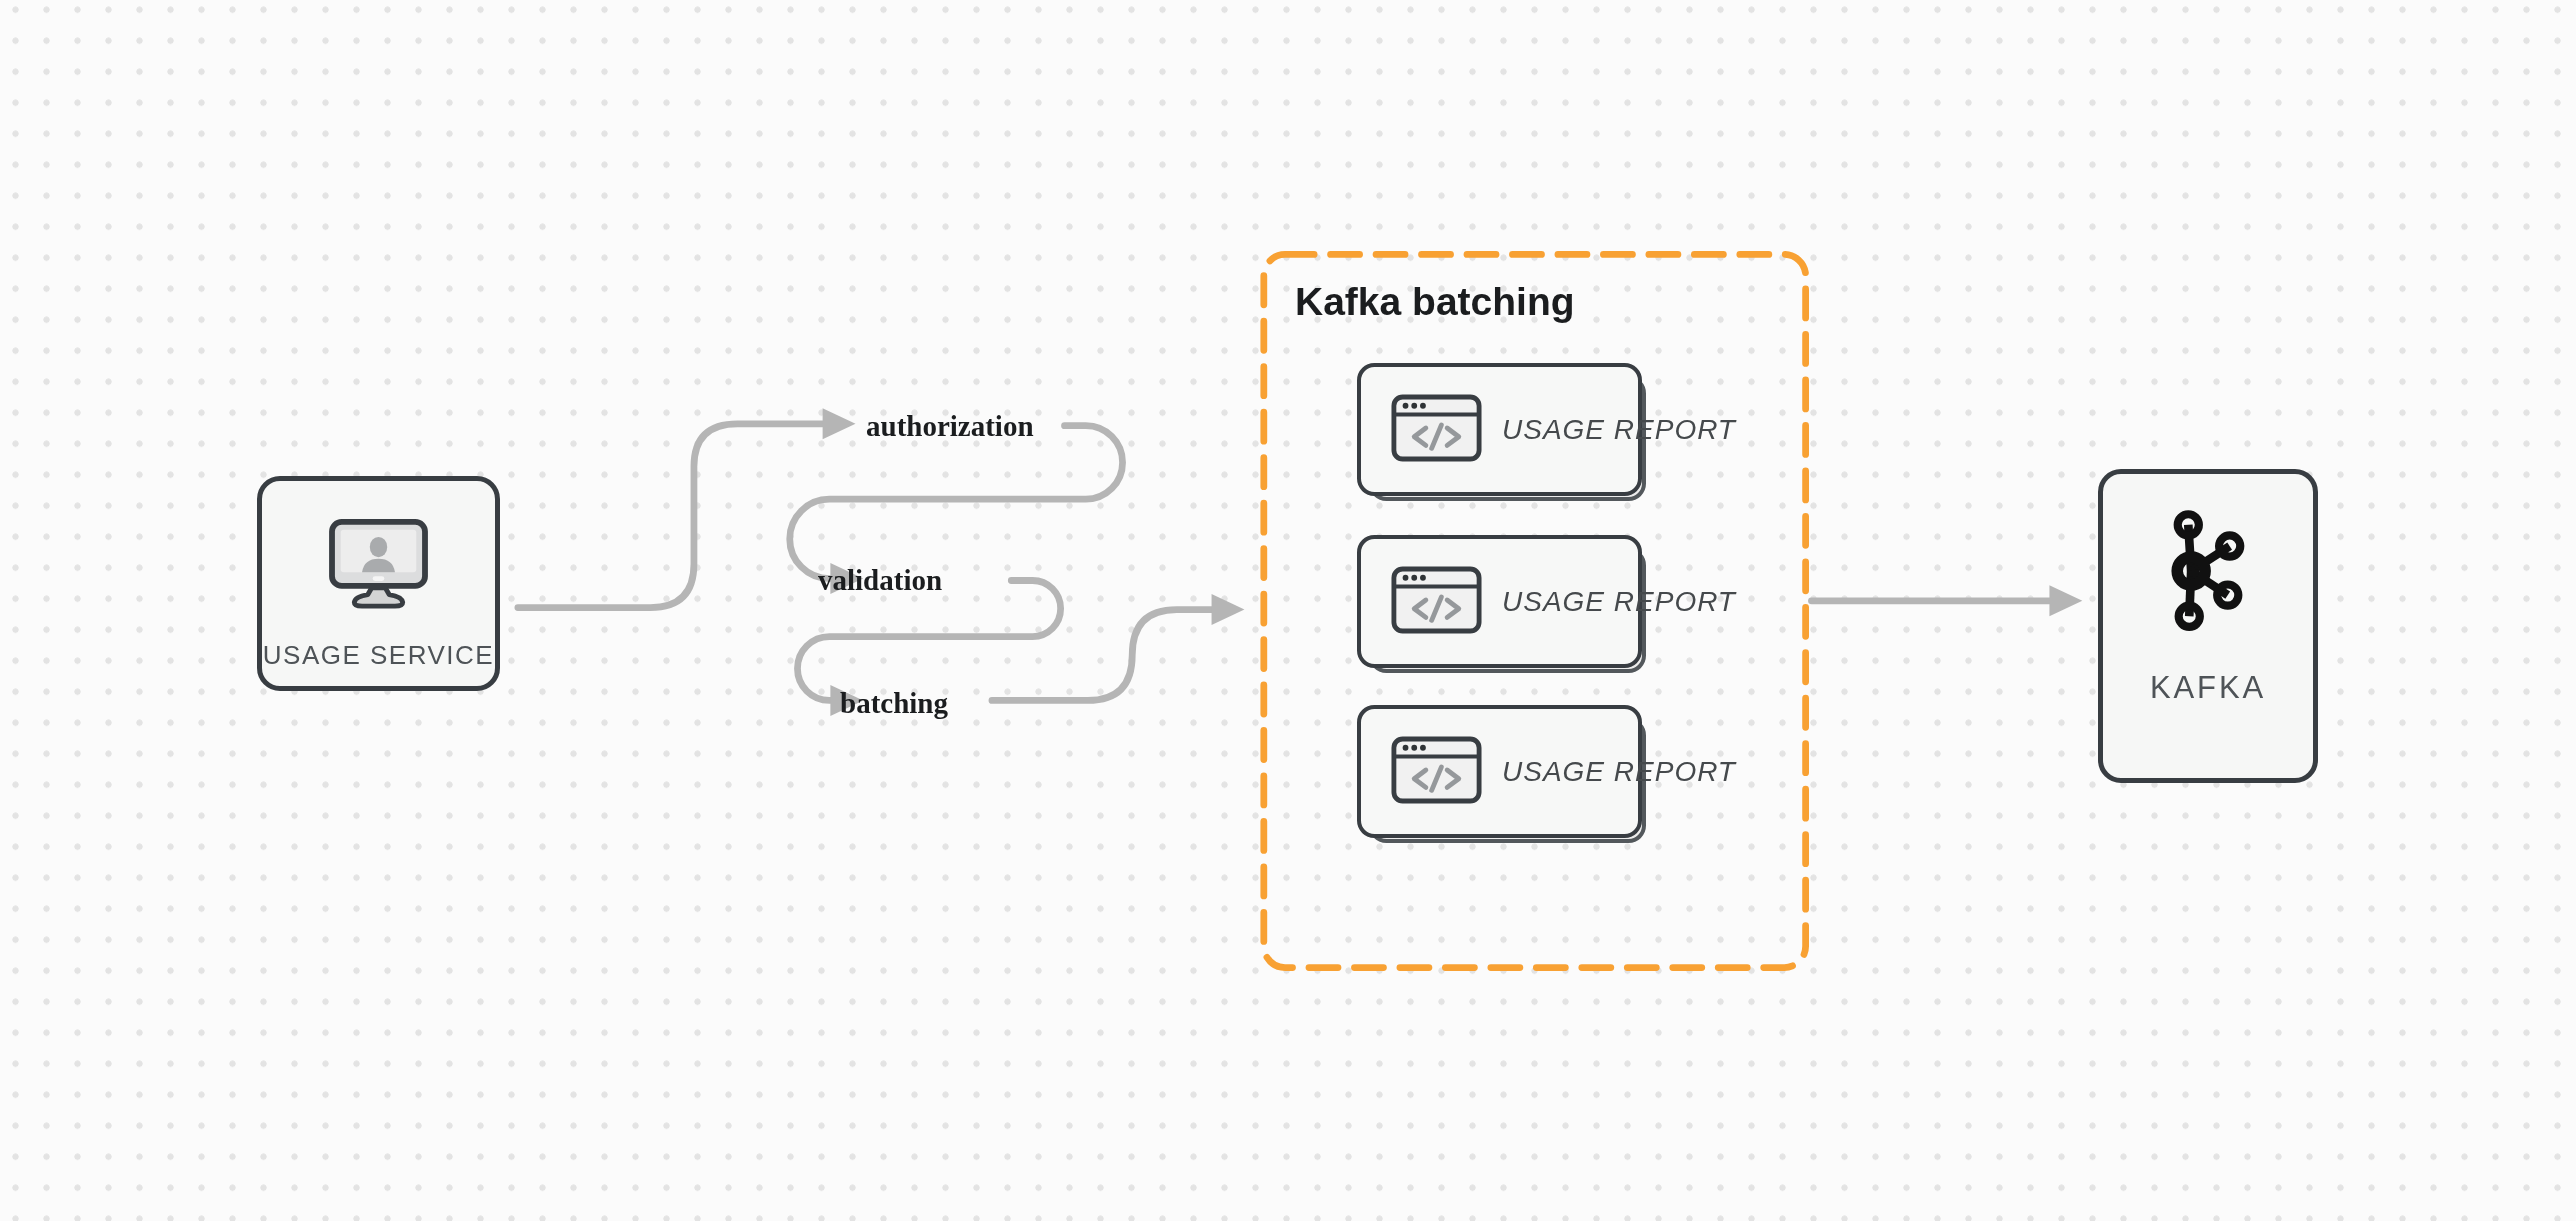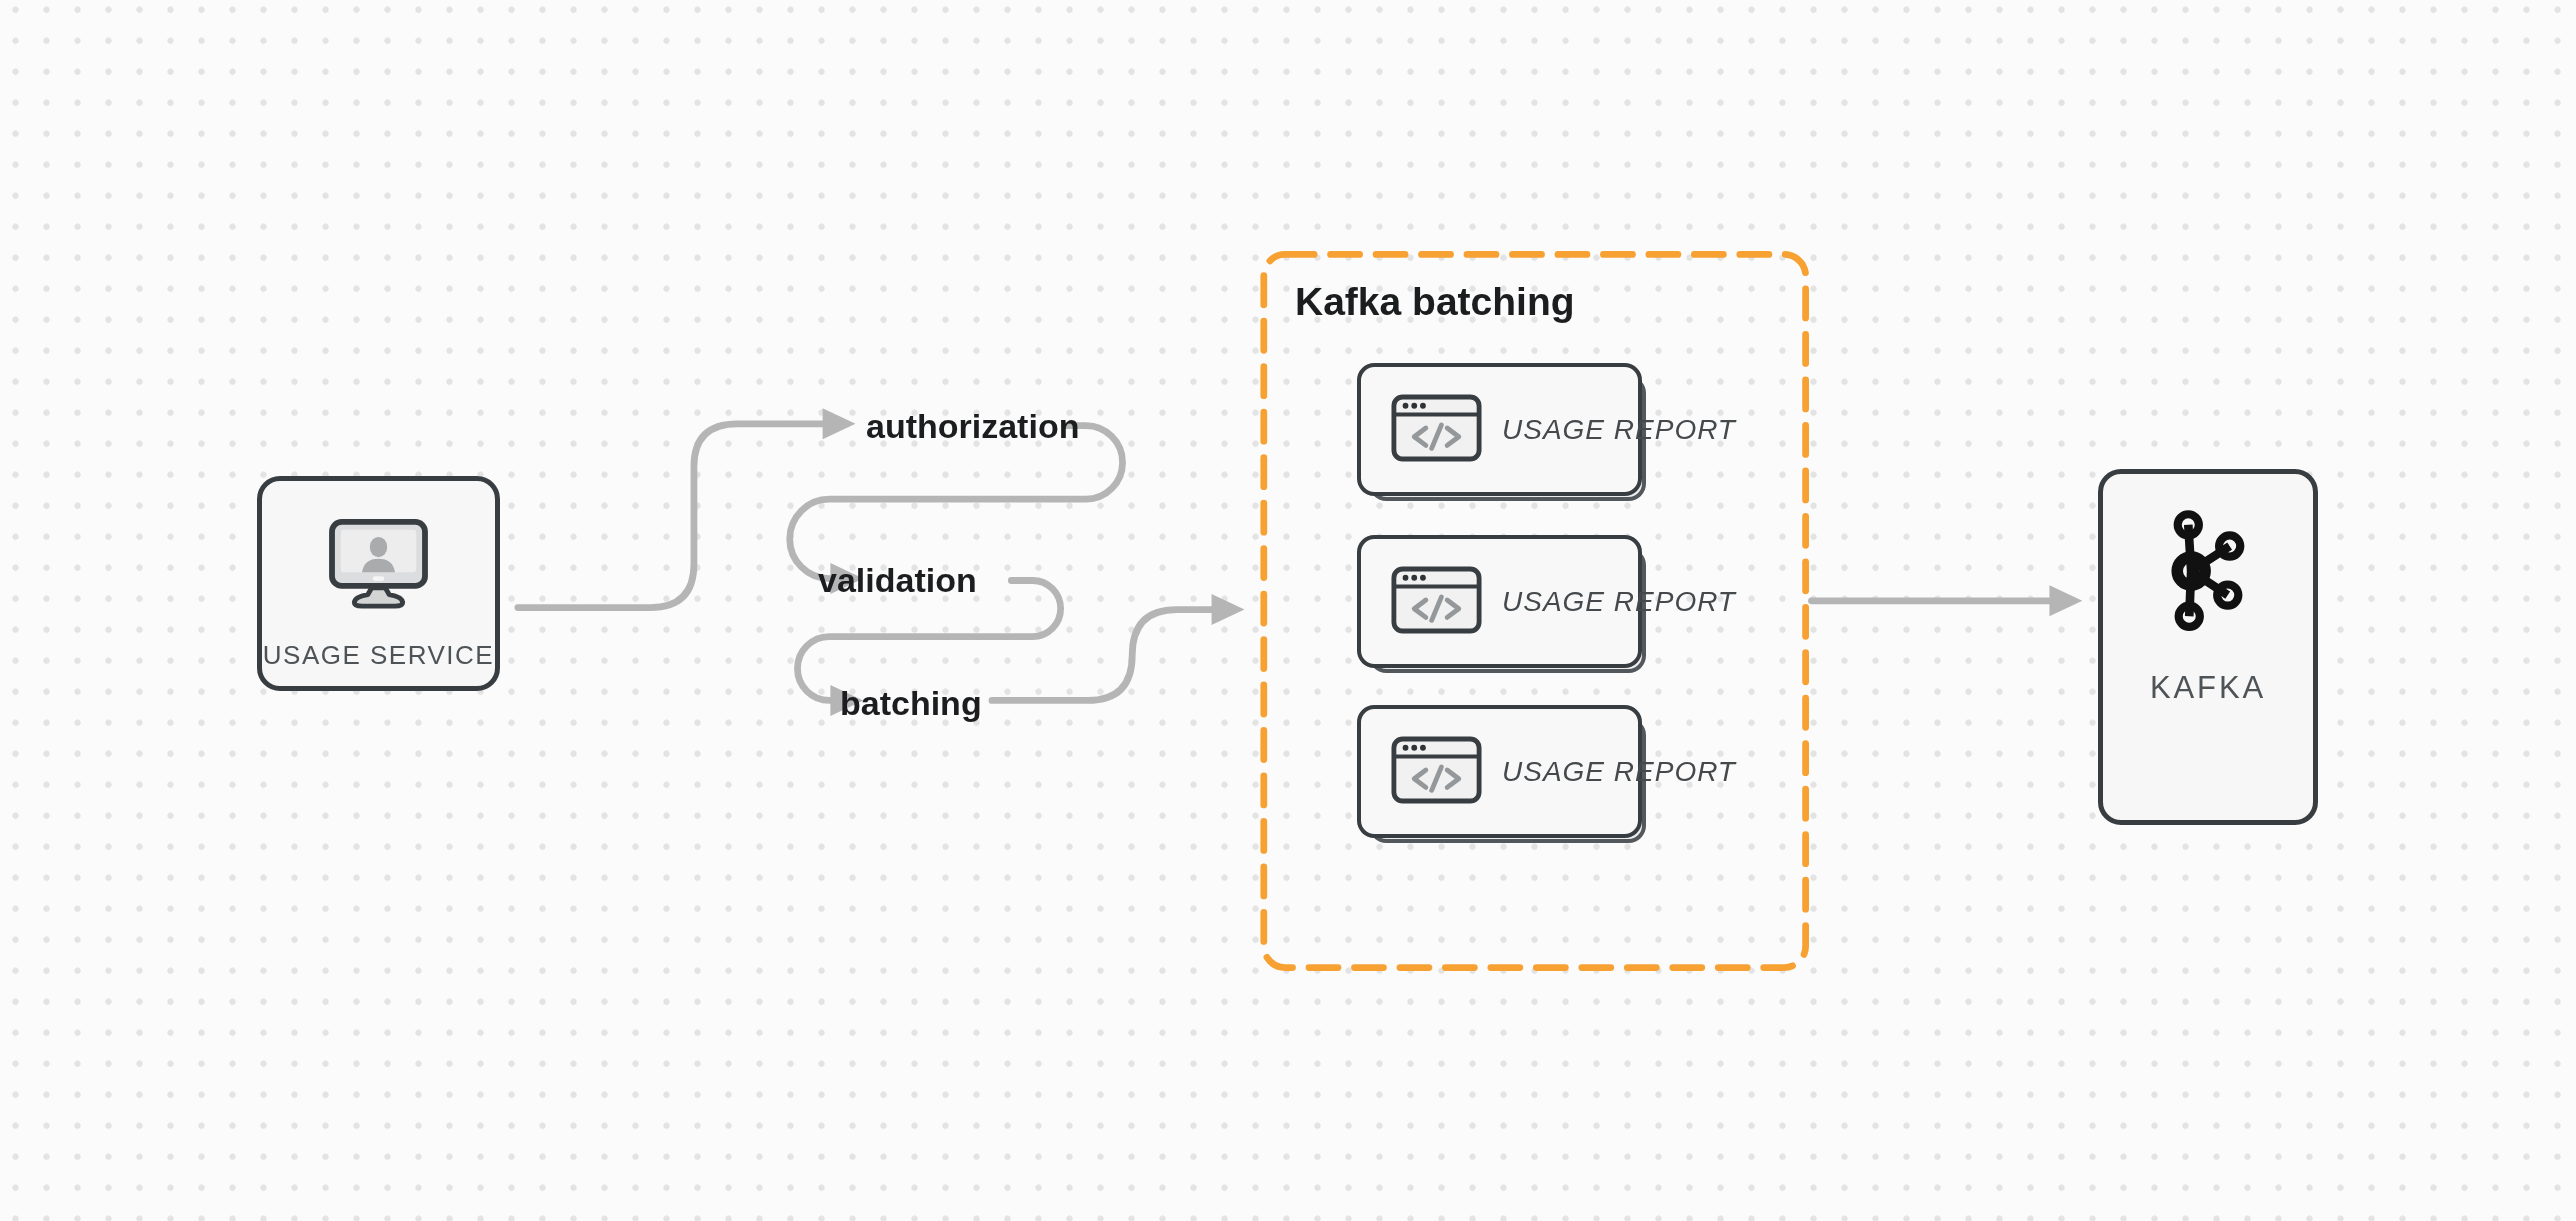--- a/index.html
+++ b/index.html
@@ -39,32 +39,33 @@
     left: 0; right: 0;
     text-align: center;
     color: #4e5357;
     font-size: 26px;
     letter-spacing: 1.5px;
     white-space: nowrap;
   }
   #usage-service-node { left: 257px; top: 476px; width: 243px; height: 215px; }
   #usage-service-node .node-icon { top: 37px; }
   #usage-service-node .node-label { top: 159px; }
-  #kafka-node { left: 2098px; top: 469px; width: 220px; height: 356px; }
+  #kafka-node { left: 2098px; top: 469px; width: 220px; height: 314px; }
   #kafka-node .node-icon { top: 36px; }
   #kafka-node .node-label { top: 196px; font-size: 31px; letter-spacing: 2.9px; }
 
   .flow-label {
     position: absolute;
     transform: translateY(-50%);
-    font-size: 34px;
+    font-size: 29px;
     font-weight: 600;
     color: #1b1d1f;
     white-space: nowrap;
     z-index: 2;
+    font-family: Liberation Serif, serif;
   }
   #flow-authorization { left: 866px; top: 426px; }
   #flow-validation    { left: 818px; top: 580px; text-align: center; }
   #flow-batching      { left: 840px; top: 703px; }
 
   #kafka-message-group {
     position: absolute;
     left: 1264px; top: 255px;
     width: 542px; height: 713px;
     z-index: 2;

